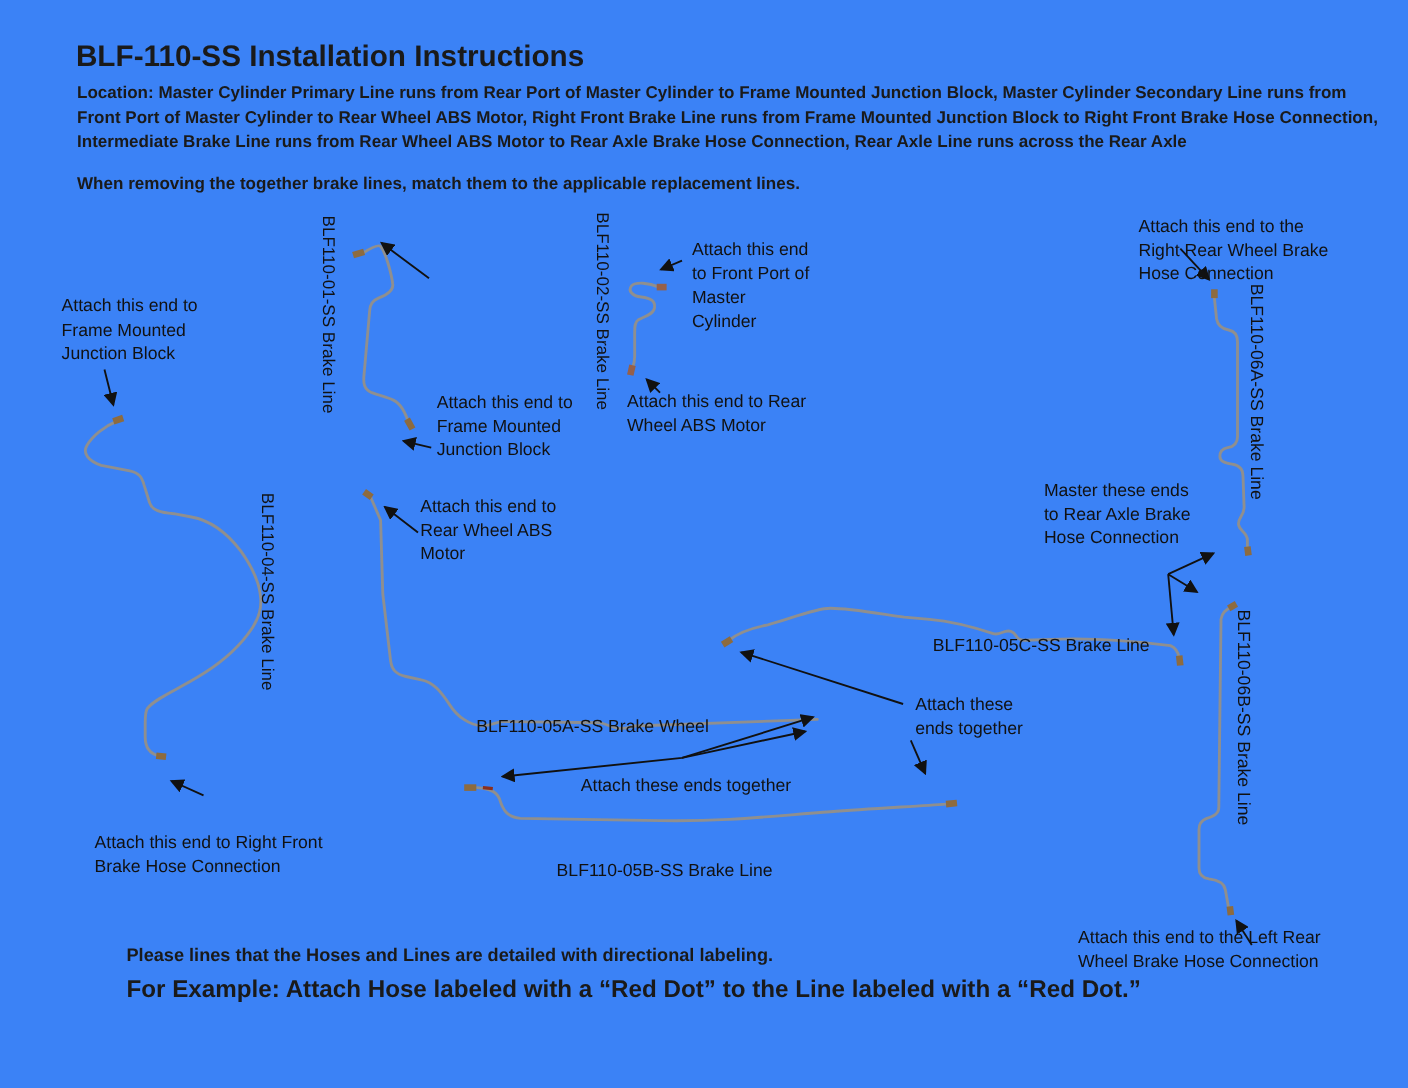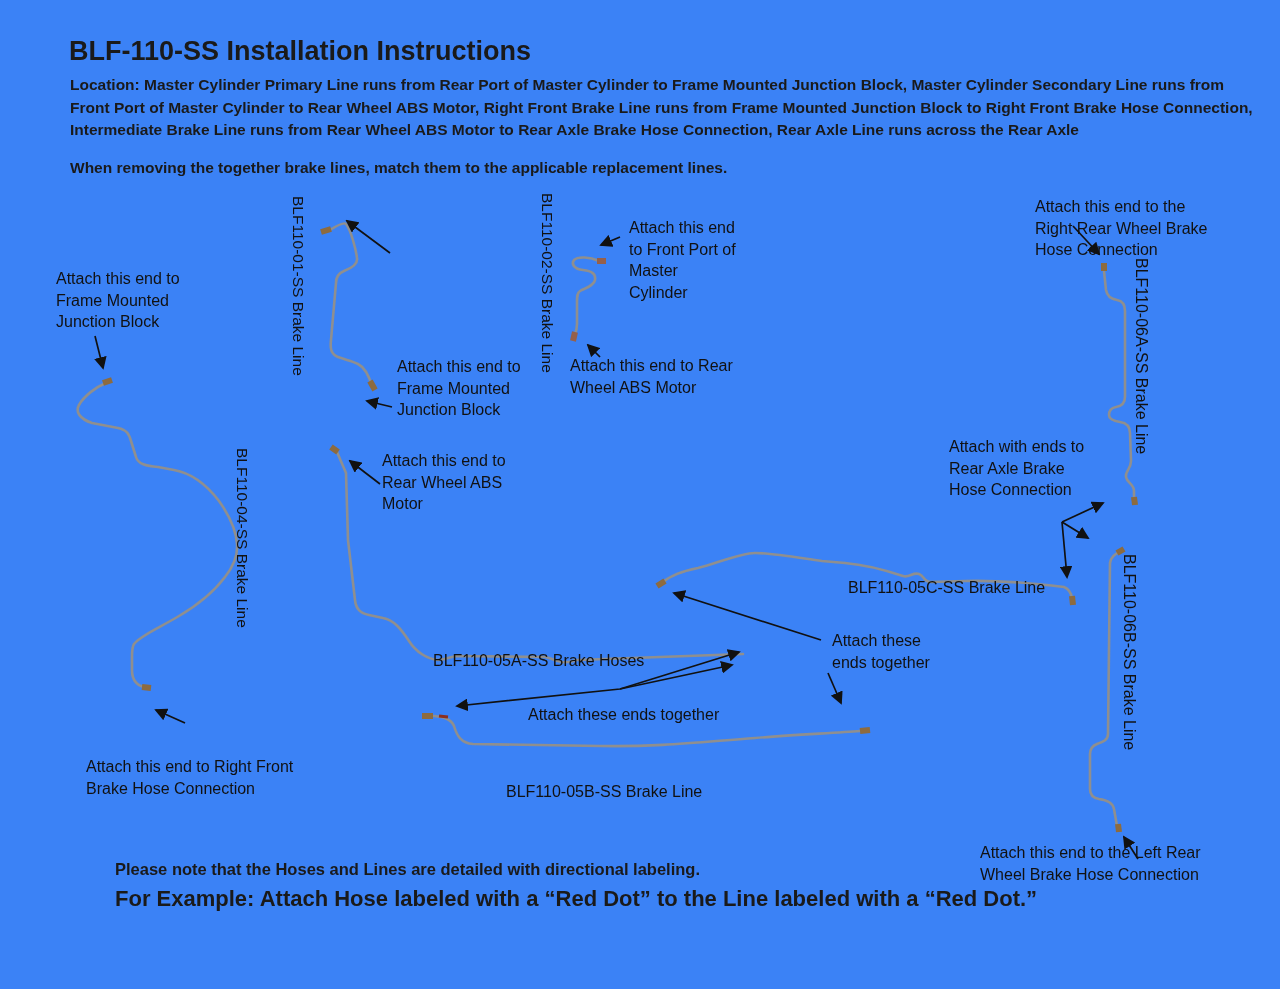--- a/index.html
+++ b/index.html
@@ -104,32 +104,32 @@
   <div class="title">BLF-110-SS Installation Instructions</div>
   <div class="intro">Location: Master Cylinder Primary Line runs from Rear Port of Master Cylinder to Frame Mounted Junction Block, Master Cylinder Secondary Line runs from Front Port of Master Cylinder to Rear Wheel ABS Motor, Right Front Brake Line runs from Frame Mounted Junction Block to Right Front Brake Hose Connection, Intermediate Brake Line runs from Rear Wheel ABS Motor to Rear Axle Brake Hose Connection, Rear Axle Line runs across the Rear Axle</div>
   <div class="removal">When removing the together brake lines, match them to the applicable replacement lines.</div>
 
   <div class="vlabel" style="left:289px;top:196px;height:176px;">BLF110-01-SS Brake Line</div>
   <div class="vlabel" style="left:538px;top:193px;height:176px;">BLF110-02-SS Brake Line</div>
   <div class="vlabel" style="left:233px;top:448px;height:180px;">BLF110-04-SS Brake Line</div>
   <div class="vlabel" style="left:1132px;top:258px;height:200px;font-size:16px;">BLF110-06A-SS Brake Line</div>
   <div class="vlabel" style="left:1120px;top:554px;height:195px;font-size:16px;">BLF110-06B-SS Brake Line</div>
 
-  <div class="linelabel" style="left:433px;top:624px;">BLF110-05A-SS Brake Hoses</div>
+  <div class="linelabel" style="left:433px;top:624px;">BLF110-05A-SS Brake Wheel</div>
   <div class="linelabel" style="left:506px;top:755px;">BLF110-05B-SS Brake Line</div>
   <div class="linelabel" style="left:848px;top:551px;">BLF110-05C-SS Brake Line</div>
 
   <div class="ann" style="left:56px;top:268px;width:140px;">Attach this end to Frame Mounted Junction Block</div>
   <div class="ann" style="left:629px;top:217px;width:112px;">Attach this end to Front Port of Master Cylinder</div>
   <div class="ann" style="left:397px;top:356px;width:140px;">Attach this end to Frame Mounted Junction Block</div>
   <div class="ann" style="left:570px;top:355px;width:172px;">Attach this end to Rear Wheel ABS Motor</div>
   <div class="ann" style="left:382px;top:450px;width:132px;">Attach this end to Rear Wheel ABS Motor</div>
   <div class="ann" style="left:1035px;top:159px;width:178px;margin-top:37px;">Attach this end to the Right Rear Wheel Brake Hose Connection</div>
-  <div class="ann" style="left:949px;top:436px;width:140px;">Attach with ends to Rear Axle Brake Hose Connection</div>
+  <div class="ann" style="left:949px;top:436px;width:140px;">Master these ends to Rear Axle Brake Hose Connection</div>
   <div class="ann nowrap" style="left:528px;top:704px;">Attach these ends together</div>
   <div class="ann" style="left:832px;top:630px;width:106px;">Attach these ends together</div>
   <div class="ann" style="left:86px;top:726px;width:220px;margin-top:30px;">Attach this end to Right Front Brake Hose Connection</div>
   <div class="ann" style="left:980px;top:842px;width:235px;">Attach this end to the Left Rear Wheel Brake Hose Connection</div>
 
-  <div class="footer1">Please note that the Hoses and Lines are detailed with directional labeling.</div>
+  <div class="footer1">Please lines that the Hoses and Lines are detailed with directional labeling.</div>
   <div class="footer2">For Example: Attach Hose labeled with a “Red Dot” to the Line labeled with a “Red Dot.”</div>
 
 </div>
 
 </body></html>

